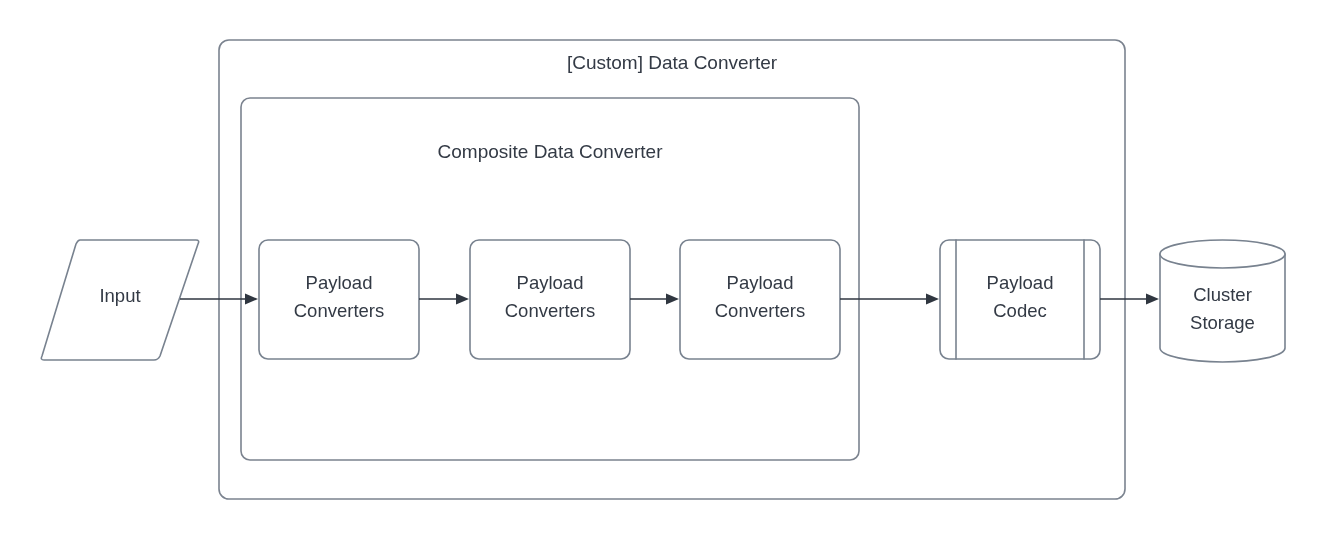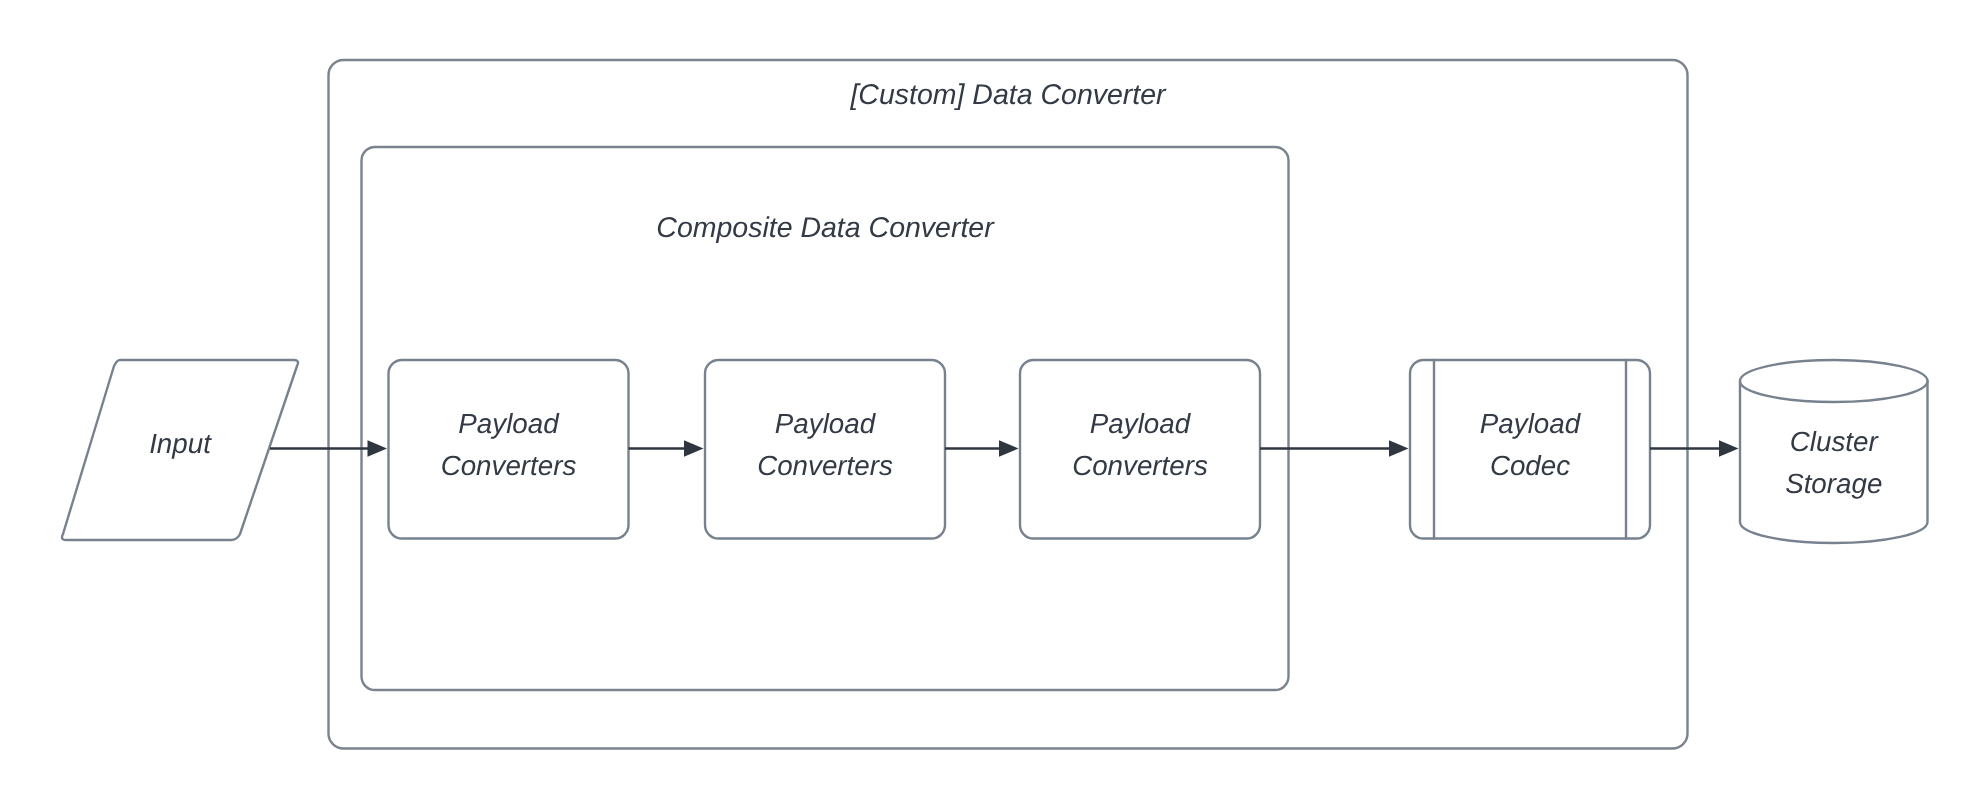--- a/index.html
+++ b/index.html
@@ -10,21 +10,20 @@
   body {
     width: 1320px;
     height: 540px;
     font-family: "Liberation Sans", sans-serif;
     overflow: hidden;
   }
   #diagram-root {
     position: relative;
     width: 1320px;
     height: 496px;
-    font-style: italic;
   }
   svg.canvas {
     position: absolute;
     top: 0;
     left: 0;
     width: 1320px;
     height: 540px;
     display: block;
   }
   .shape-stroke {

